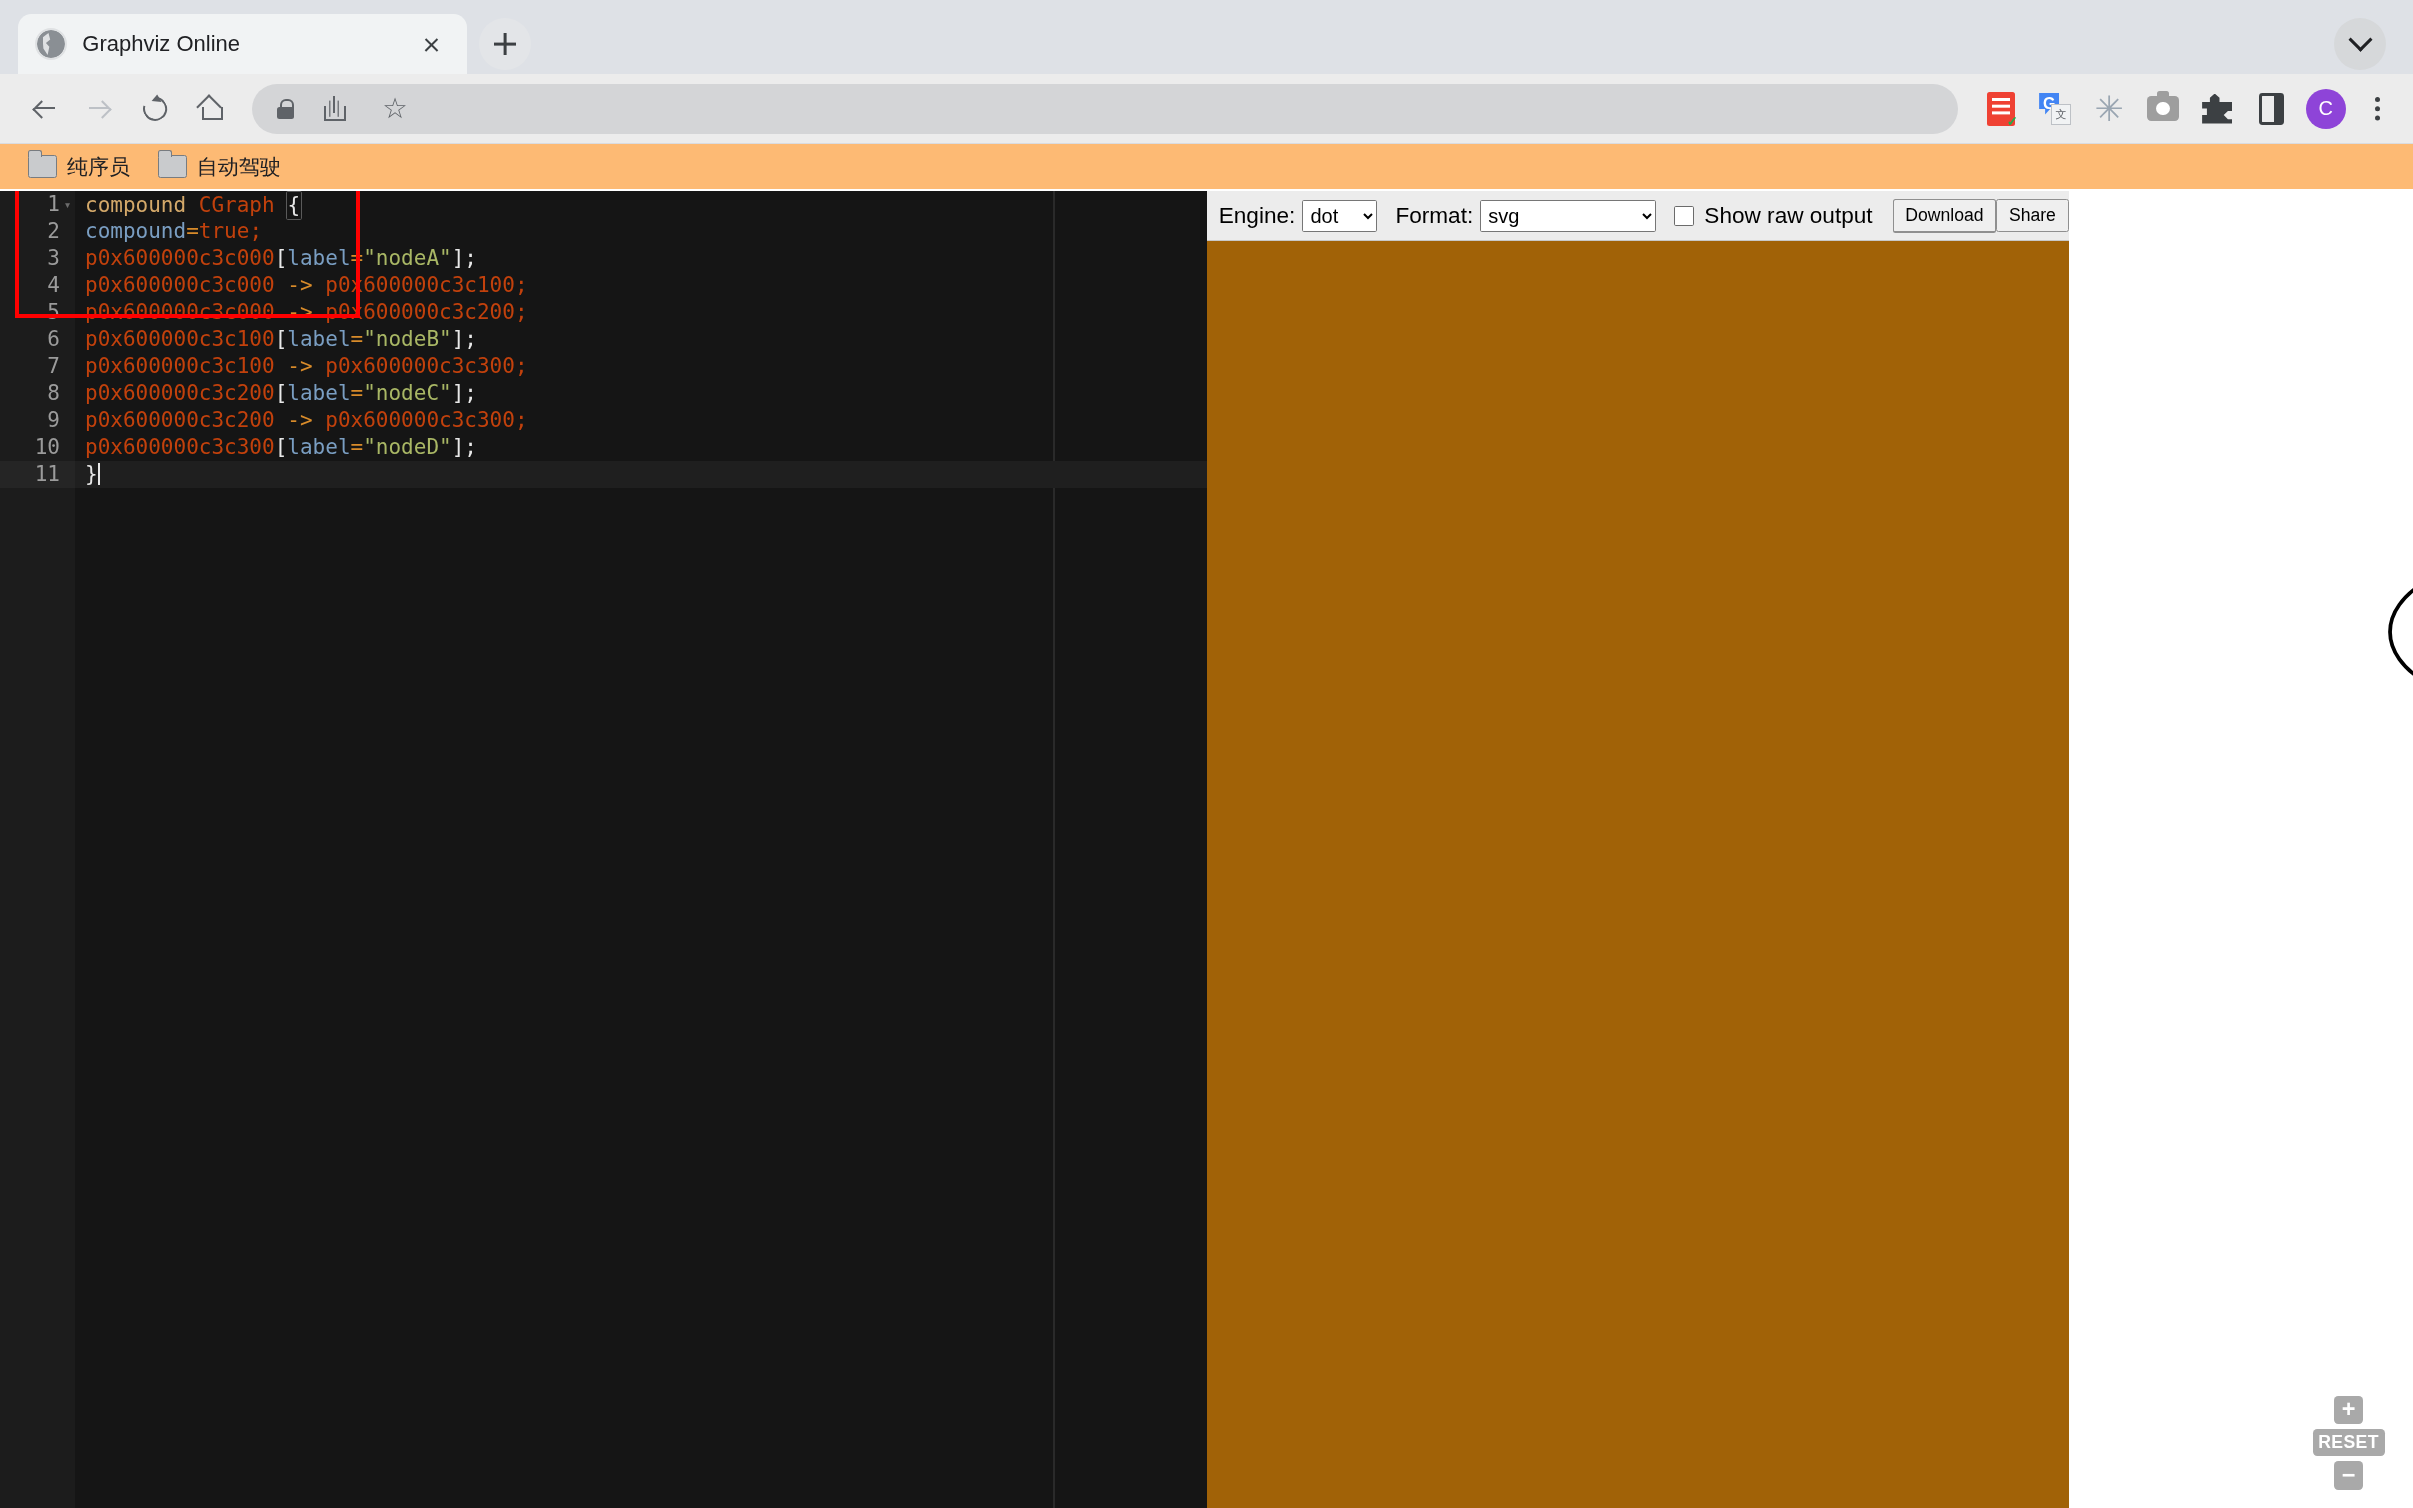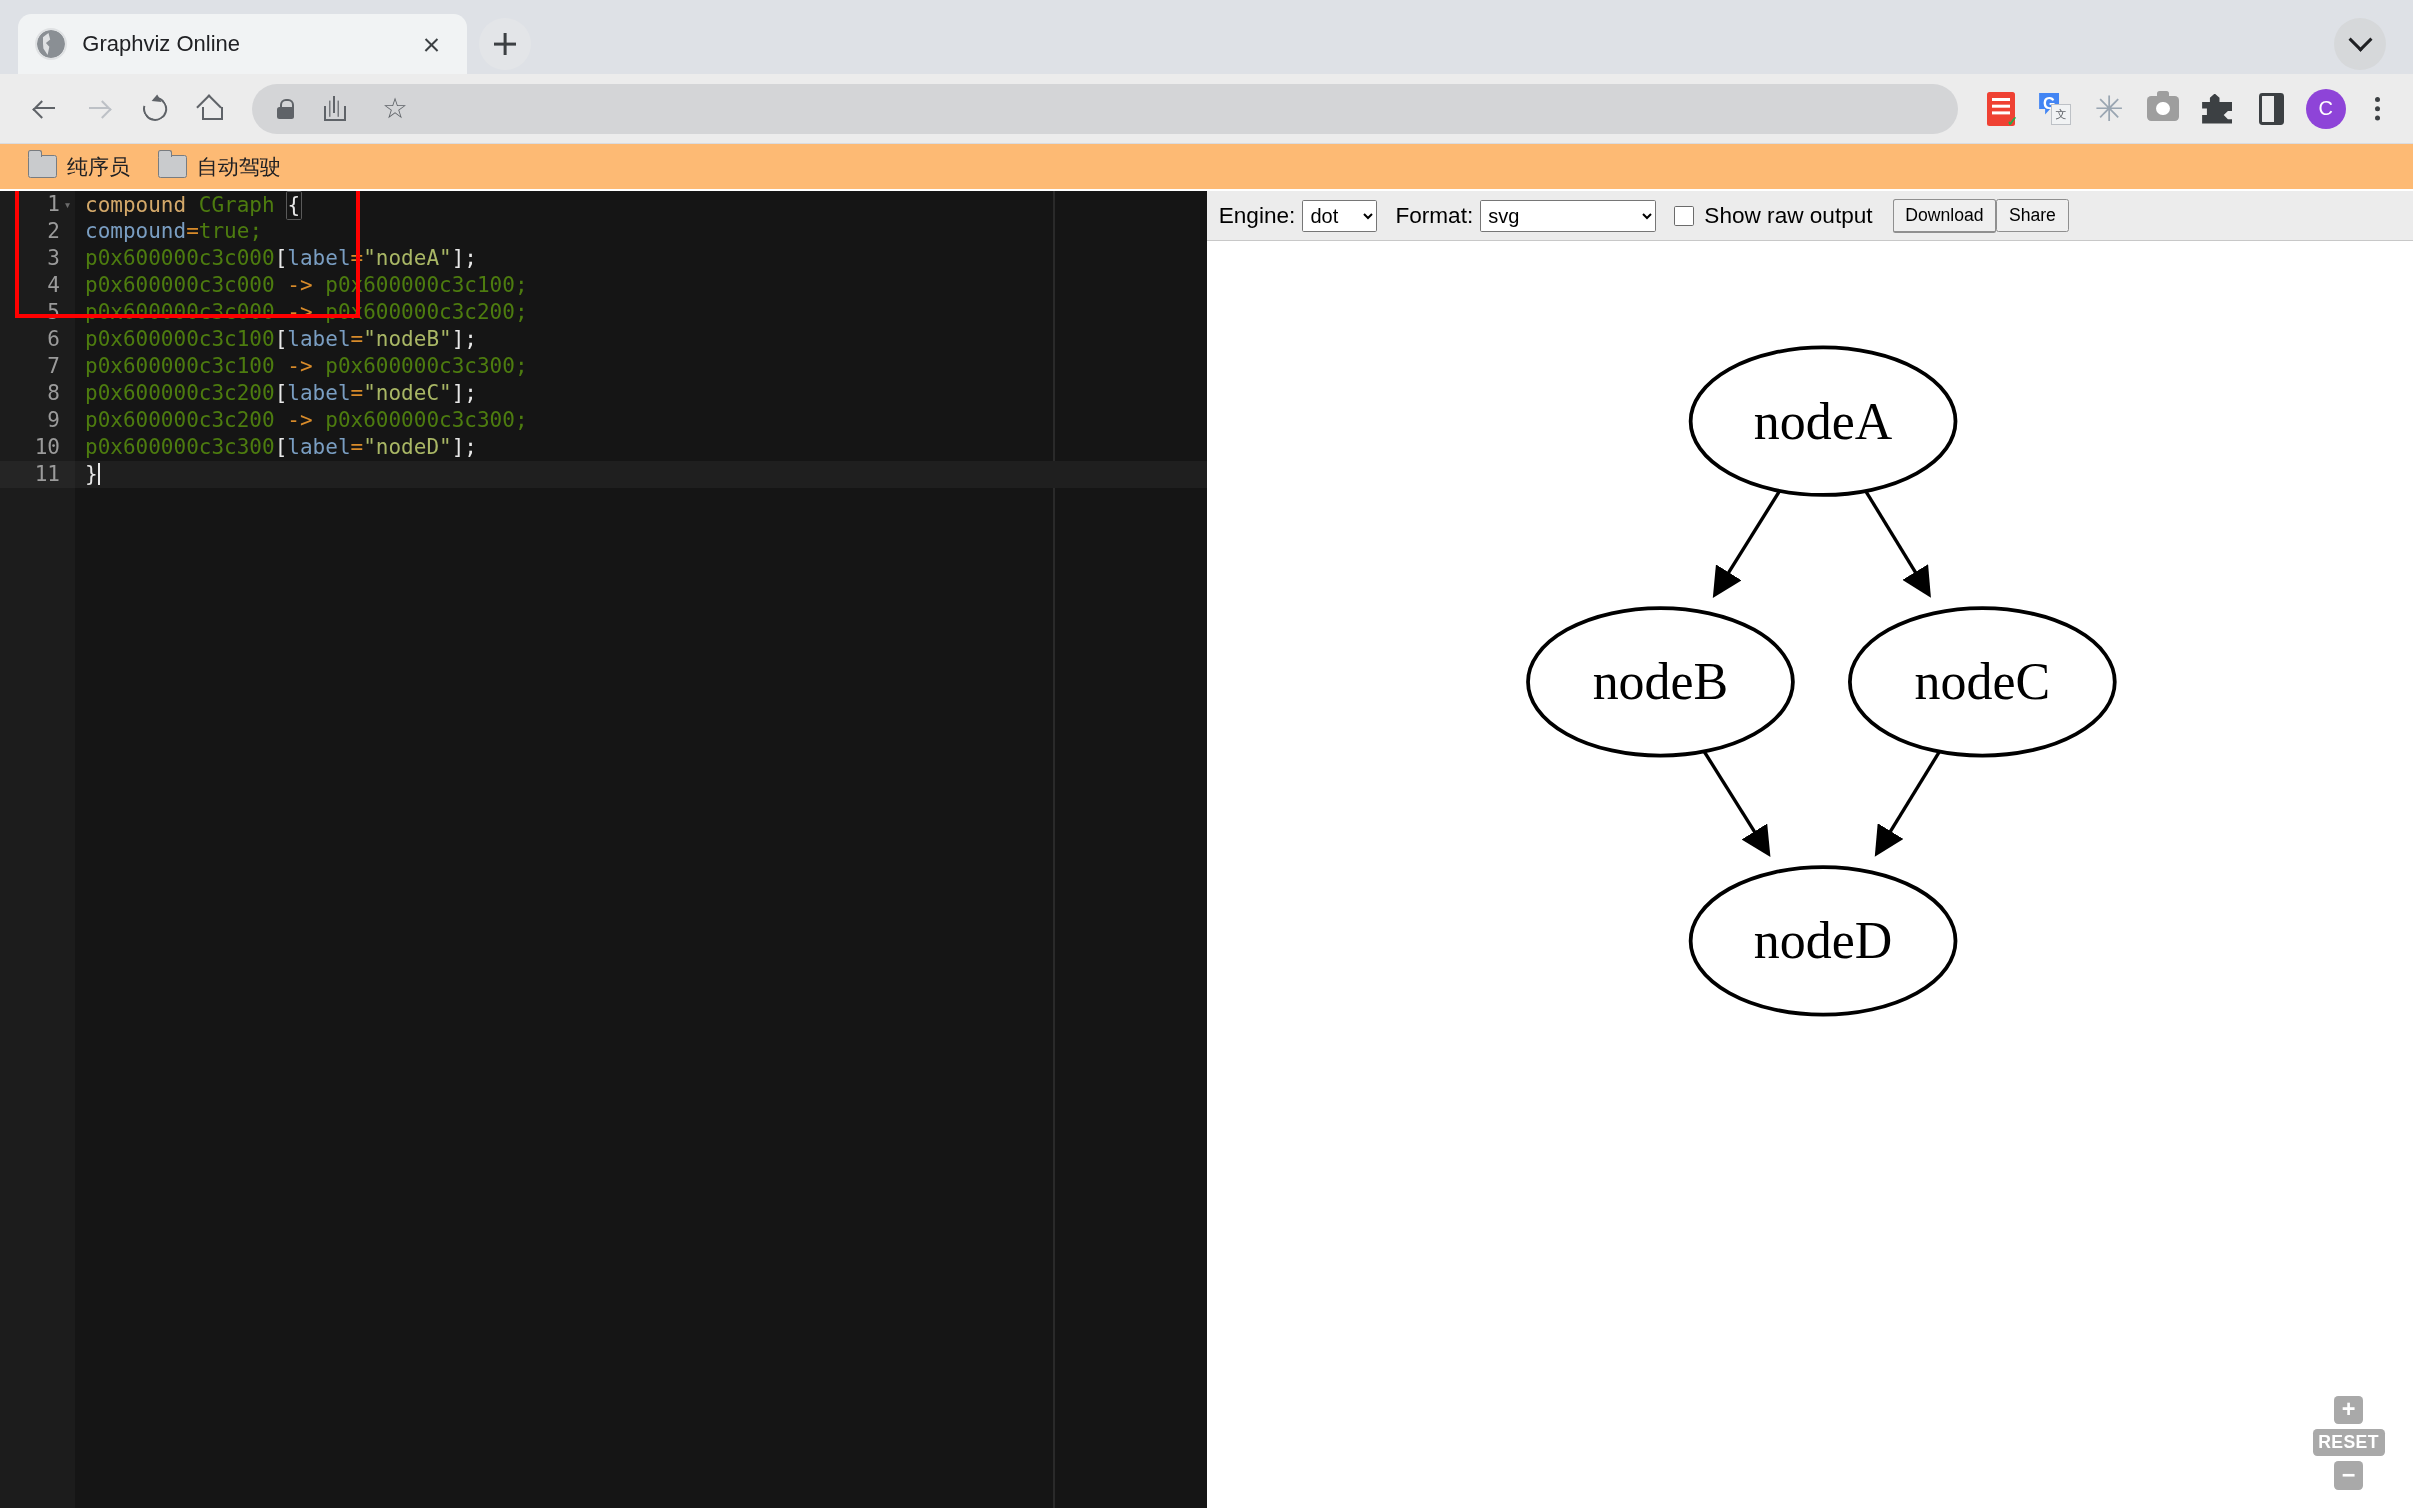--- a/index.html
+++ b/index.html
@@ -278,21 +278,21 @@
   .ln {
     position:relative; width:60px; text-align:right; color:#9b9b9b;
     flex:none; padding-right:0; z-index:2;
   }
   .fold {
     position:relative; width:15px; flex:none; z-index:2;
     color:#6b6b6b; font-size:12.6px; text-align:center; line-height:28.5px;
   }
   .src { position:relative; z-index:2; padding-left:10px; white-space:pre; }
   .t-kw   { color:#d4a96a; }
-  .t-id   { color:#4d7c0f; }
+  .t-id   { color:#c2410c; }
   .t-attr { color:#7a9ec2; }
   .t-str  { color:#a9b765; }
   .t-op   { color:#d88b2a; }
   .t-pun  { color:#e8e8e8; }
   .t-eq   { color:#d88b2a; }
   .cursor {
     display:inline-block; width:1.7px; height:22px; background:#e8e8e8;
     vertical-align:-4.2px; margin-left:0.8px;
   }
   .brace-match {
@@ -300,21 +300,21 @@
     padding:0 0.8px; margin:0 -1.7px;
   }
   .redbox {
     position:absolute; left:15px; top:-12.6px; width:345px; height:140px;
     border:4.2px solid #ff0000; pointer-events:none; z-index:9;
   }
 
   
   .graphpane {
     flex:1; height:100%; background:#a16207; position:relative;
-    display:flex; flex-direction:column;
+    display:flex; flex-direction:row;
   }
   .toolbar {
     height:50px; background:#ececec; border-bottom:0.8px solid #c8c8c8;
     display:flex; align-items:center; padding-left:11.7px; gap:0;
     flex:none;
   }
   .tb-label { font-size:22.6px; color:#000; margin-right:6.7px; }
   select.tb-select {
     font-family:"Liberation Sans", sans-serif; font-size:20px;
     height:32px; background:#fff; border:0.8px solid #767676;

